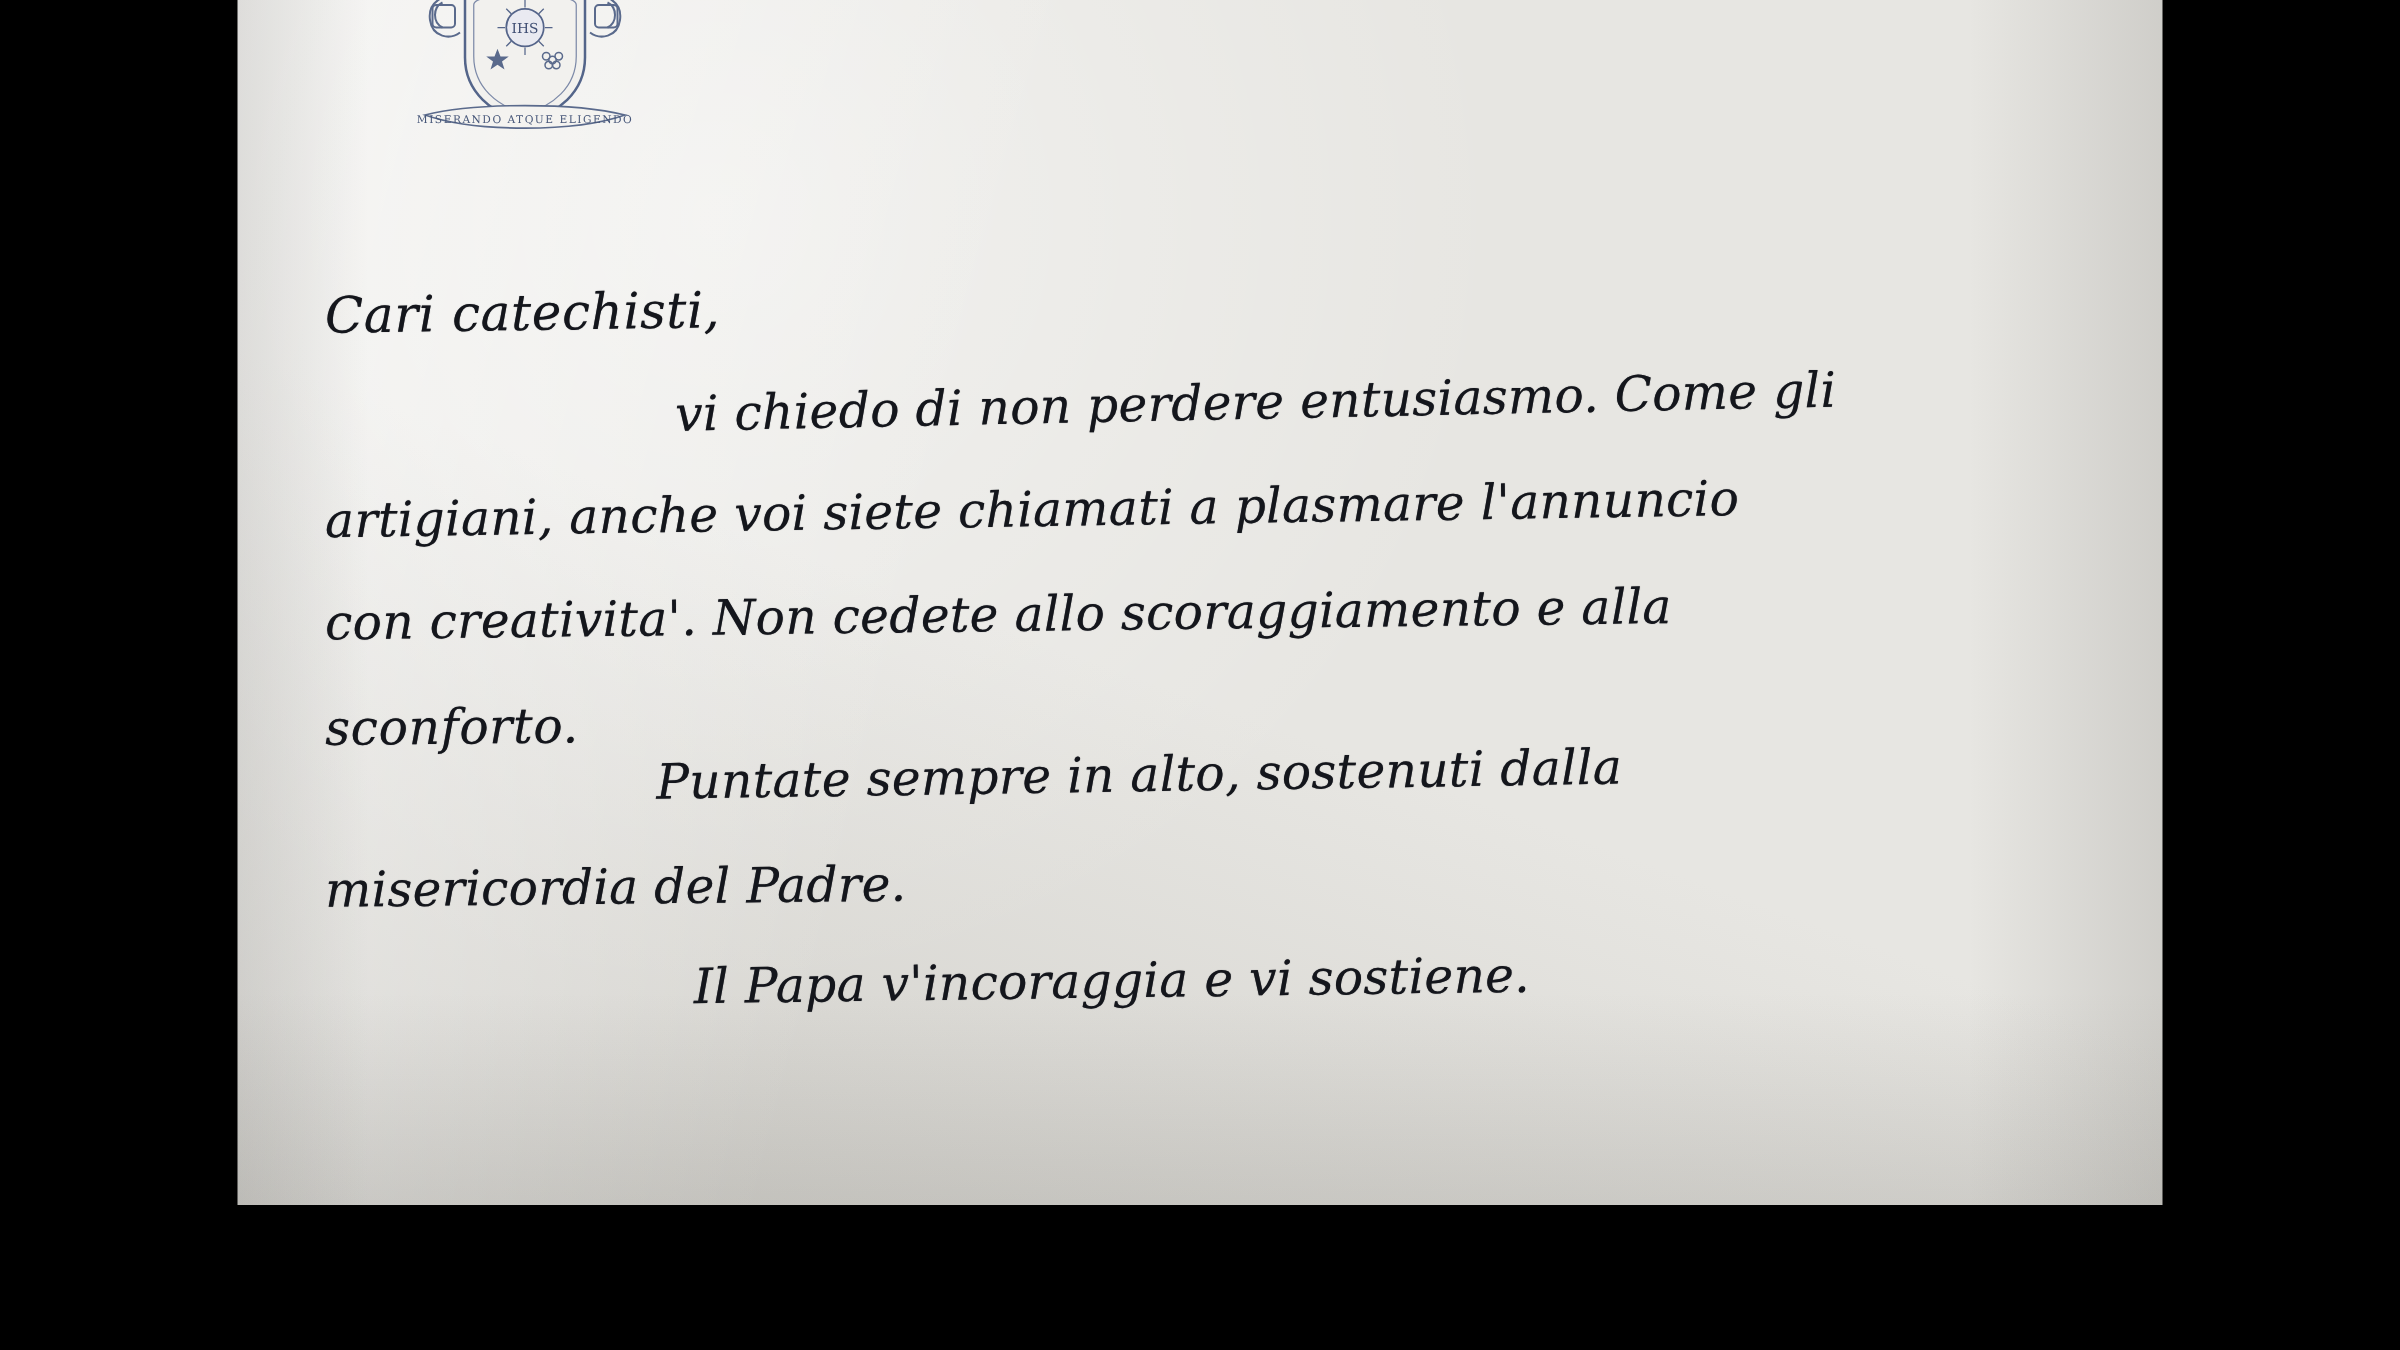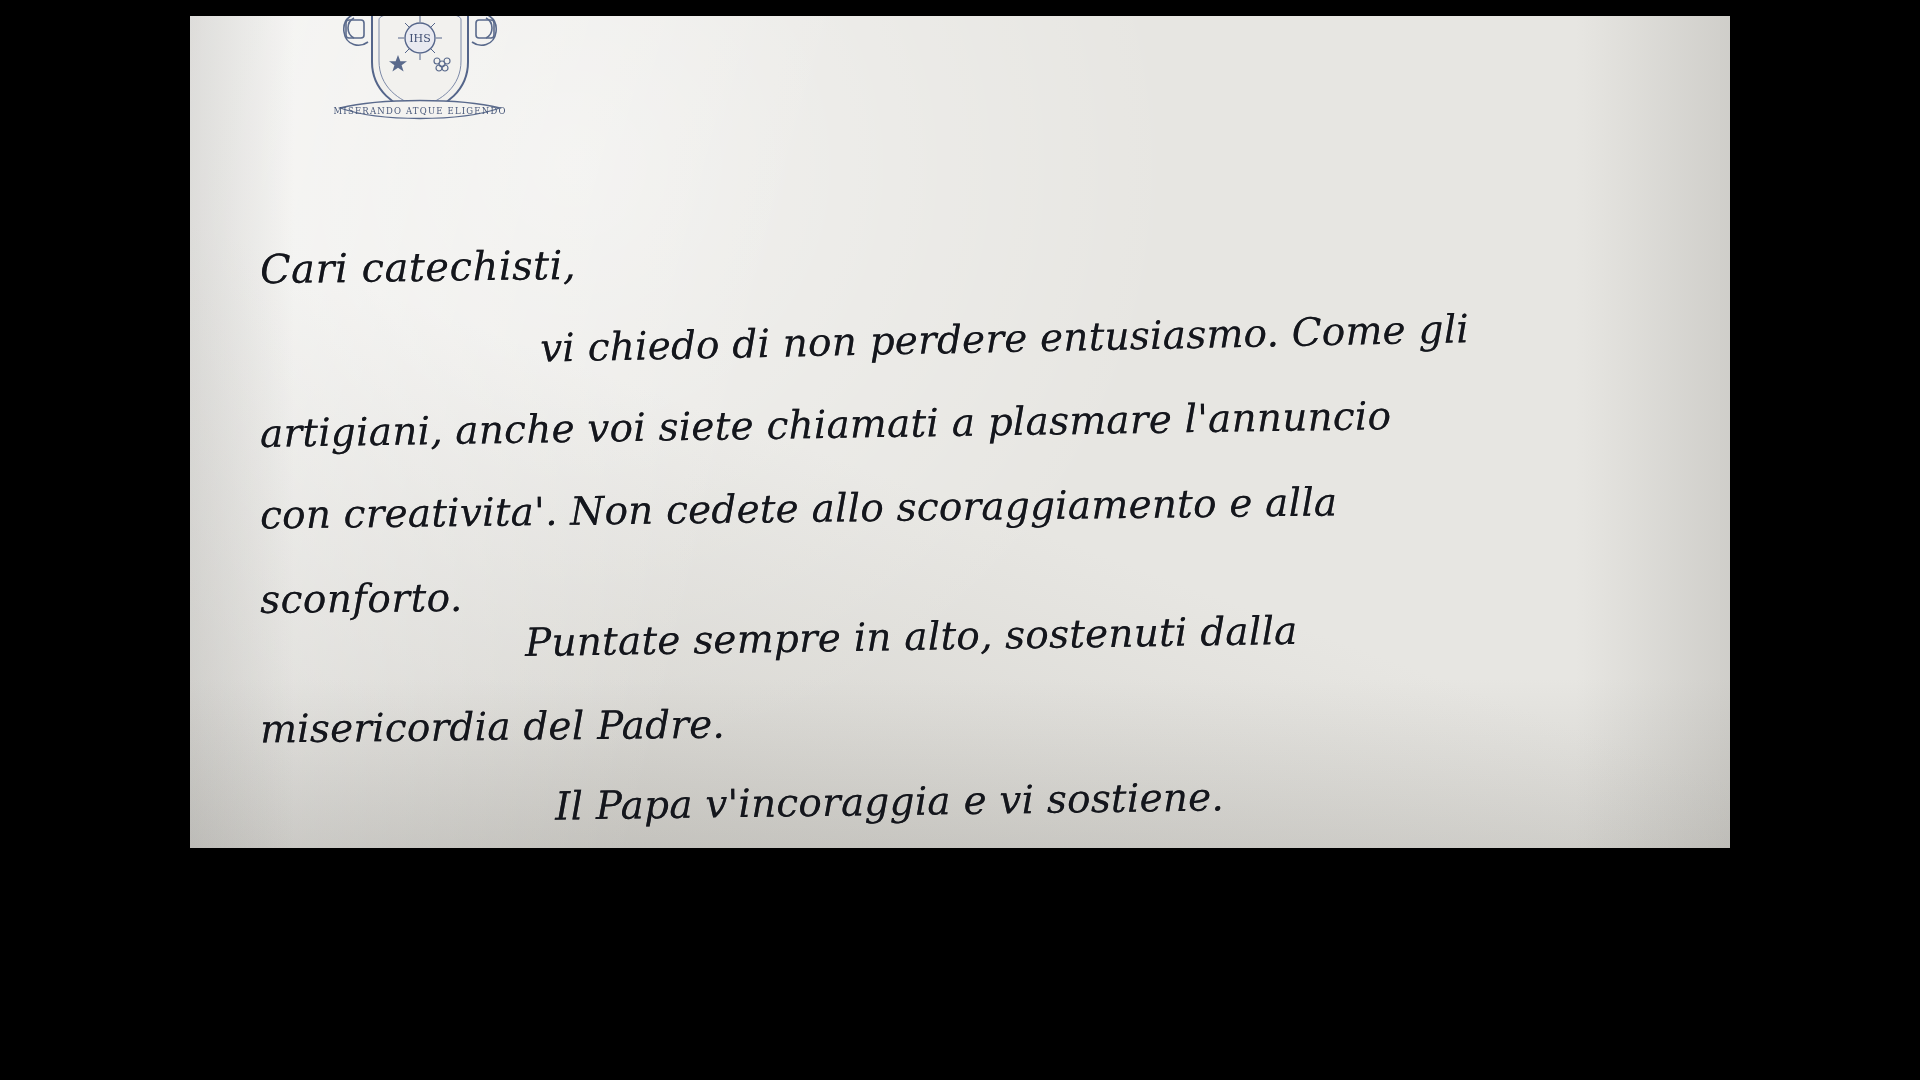--- a/index.html
+++ b/index.html
@@ -20,23 +20,23 @@
     left: 0;
     top: 0;
     width: 1920px;
     height: 1080px;
     background: #000;
   }
 
   .letter-sheet {
     position: absolute;
     left: 185px;
-    top: 16px;
+    top: 0;
     width: 1550px;
-    height: 832px;
+    height: 964px;
     background: #e7e6e2;
     background-image:
       linear-gradient(105deg, rgba(255,255,255,0.55) 0%, rgba(255,255,255,0.0) 38%),
       linear-gradient(200deg, rgba(200,198,192,0.0) 55%, rgba(186,184,178,0.55) 100%),
       radial-gradient(circle at 25% 18%, rgba(255,255,255,0.45), rgba(255,255,255,0) 45%);
     overflow: hidden;
   }
 
   
   .paper-shade {

